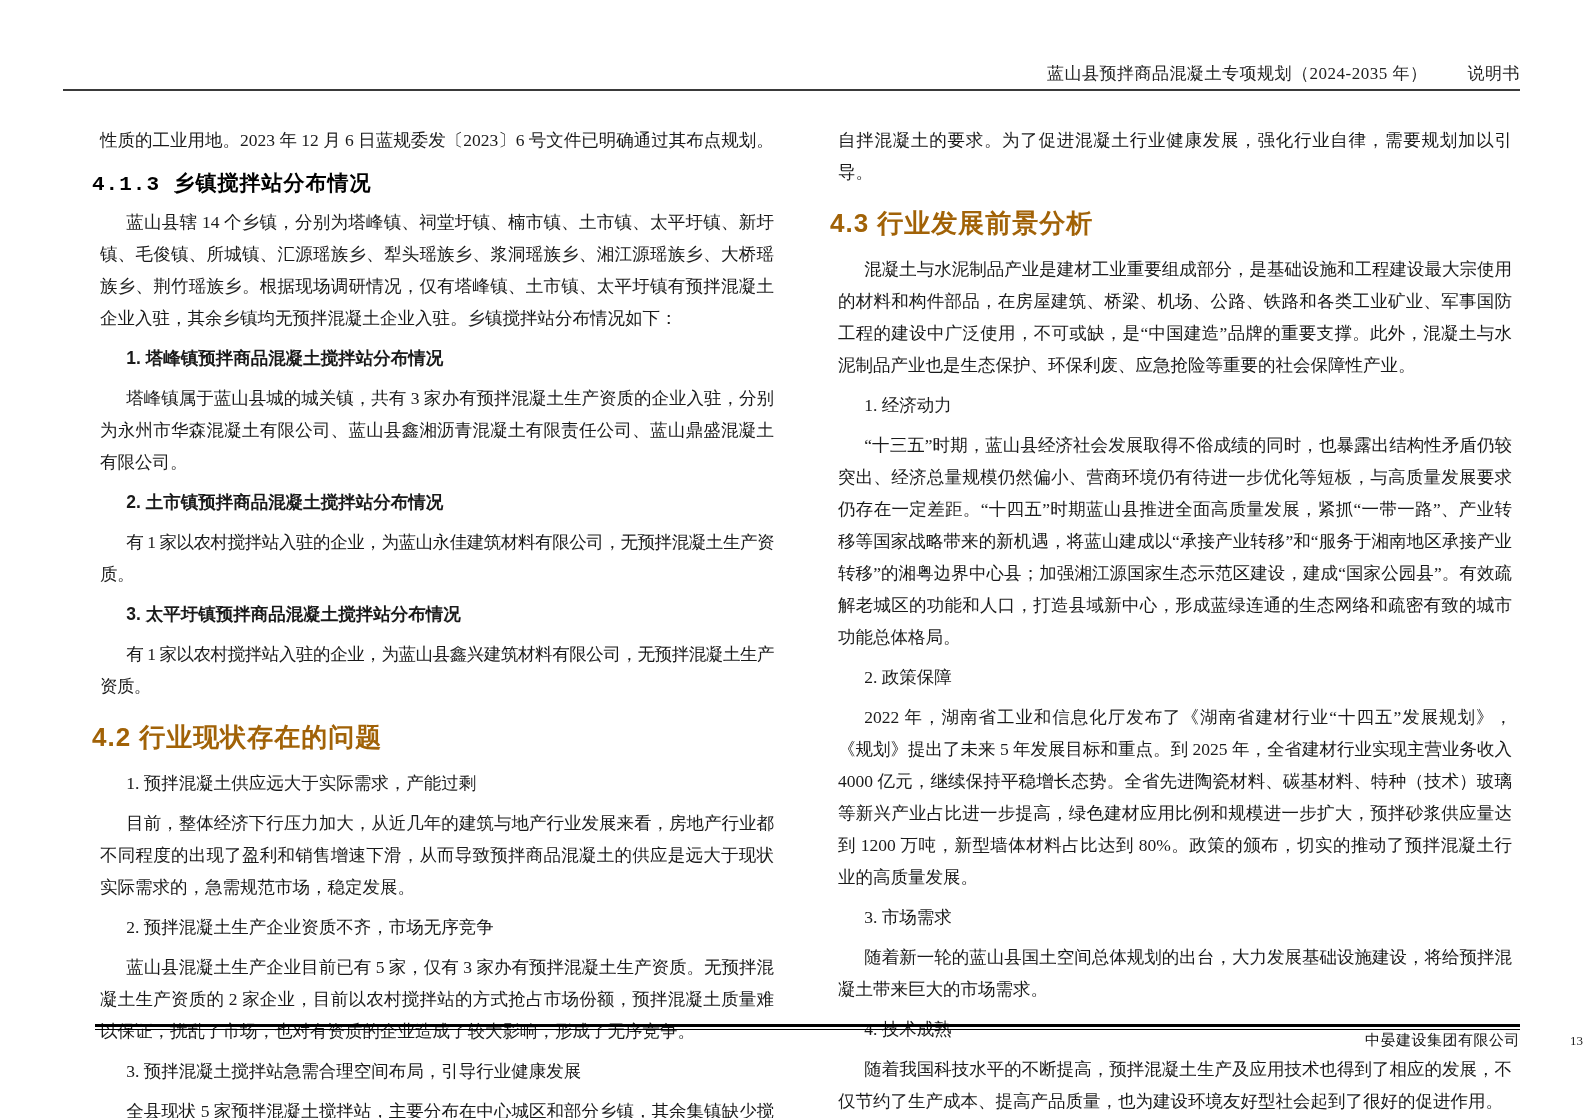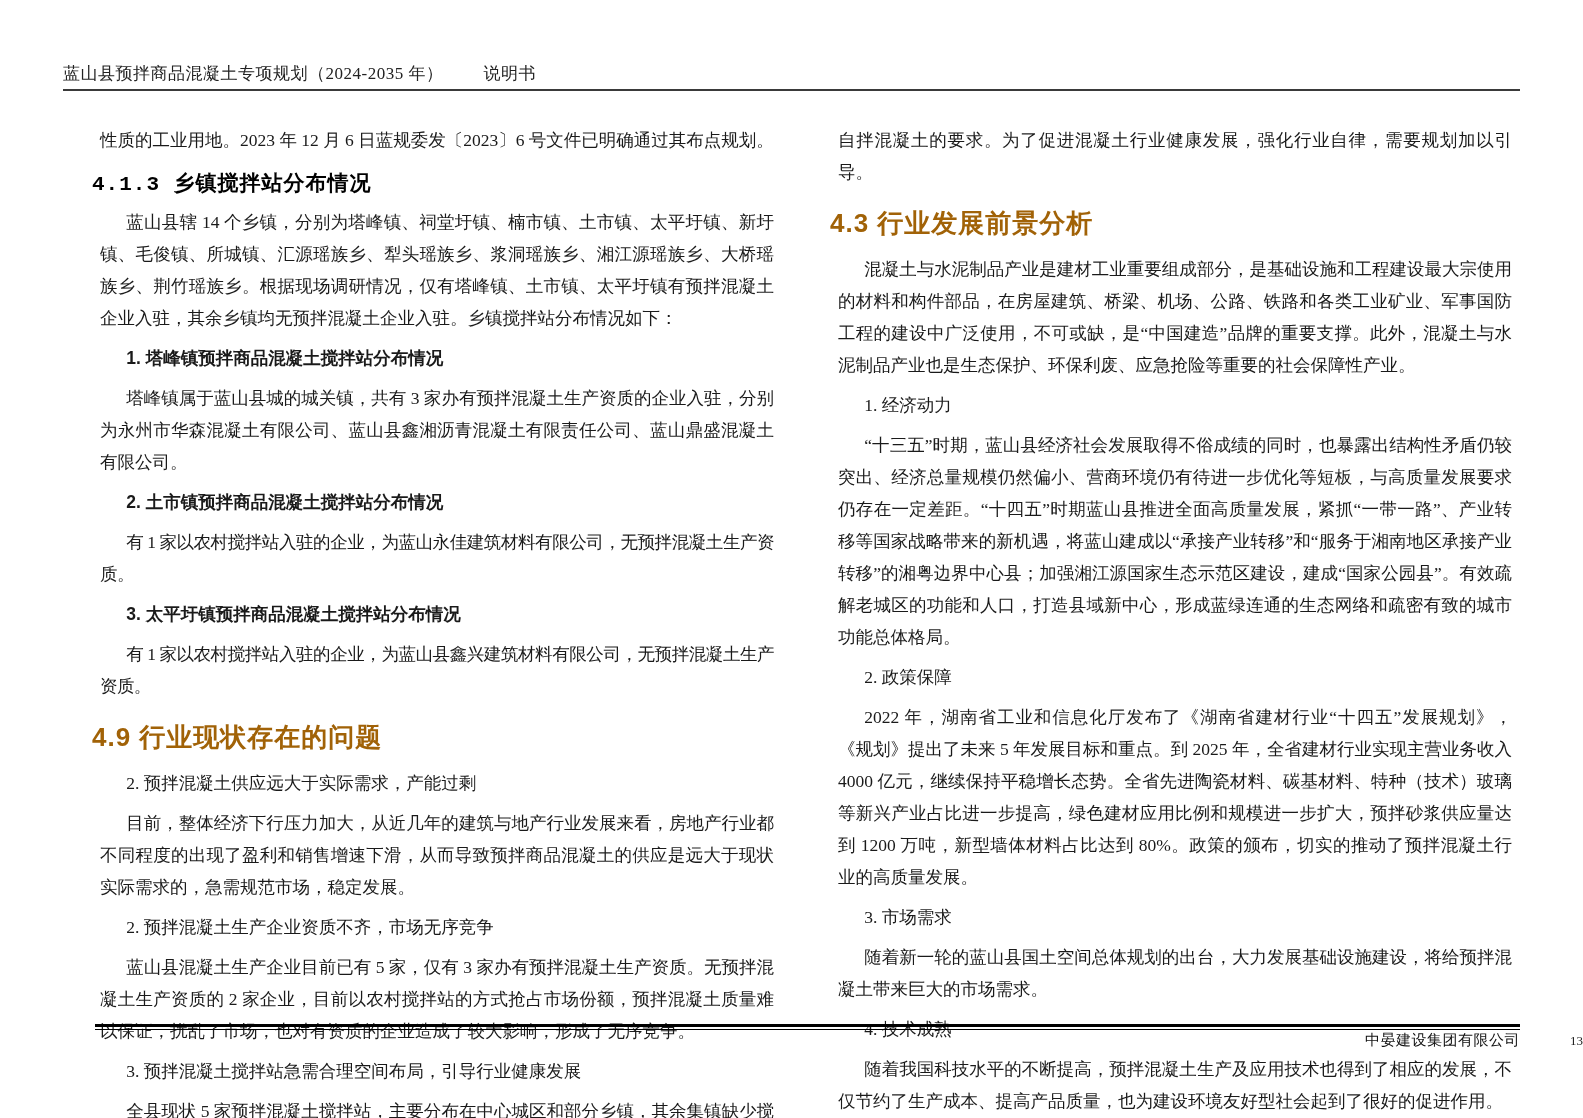--- a/index.html
+++ b/index.html
@@ -7,21 +7,21 @@
     position:relative;
     width:1583px;height:1118px;
     background:#ffffff;
     font-family:"Liberation Serif","DejaVu Serif",serif;
     color:#1a1a1a;
     overflow:hidden;
   }
   
   .hdr{
     position:absolute;top:62px;left:63px;right:63px;
-    text-align:left;
+    text-align:right;
     font-size:17px;letter-spacing:0.5px;color:#222;
   }
   .hdr .doc-type{margin-left:40px;}
   .hdr-rule{
     position:absolute;top:89px;left:63px;right:63px;
     border-top:2px solid #3a3a3a;
   }
   
   .columns{
     position:absolute;top:116px;left:92px;right:63px;
@@ -86,22 +86,22 @@
     <section class="col">
       <p>性质的工业用地。2023 年 12 月 6 日蓝规委发〔2023〕6 号文件已明确通过其布点规划。</p>
       <h3>4.1.3 乡镇搅拌站分布情况</h3>
       <p class="ind">蓝山县辖 14 个乡镇，分别为塔峰镇、祠堂圩镇、楠市镇、土市镇、太平圩镇、新圩镇、毛俊镇、所城镇、汇源瑶族乡、犁头瑶族乡、浆洞瑶族乡、湘江源瑶族乡、大桥瑶族乡、荆竹瑶族乡。根据现场调研情况，仅有塔峰镇、土市镇、太平圩镇有预拌混凝土企业入驻，其余乡镇均无预拌混凝土企业入驻。乡镇搅拌站分布情况如下：</p>
       <p class="sub">1. 塔峰镇预拌商品混凝土搅拌站分布情况</p>
       <p class="ind">塔峰镇属于蓝山县城的城关镇，共有 3 家办有预拌混凝土生产资质的企业入驻，分别为永州市华森混凝土有限公司、蓝山县鑫湘沥青混凝土有限责任公司、蓝山鼎盛混凝土有限公司。</p>
       <p class="sub">2. 土市镇预拌商品混凝土搅拌站分布情况</p>
       <p class="ind tight">有 1 家以农村搅拌站入驻的企业，为蓝山永佳建筑材料有限公司，无预拌混凝土生产资质。</p>
       <p class="sub">3. 太平圩镇预拌商品混凝土搅拌站分布情况</p>
       <p class="ind tight">有 1 家以农村搅拌站入驻的企业，为蓝山县鑫兴建筑材料有限公司，无预拌混凝土生产资质。</p>
-      <h2>4.9 行业现状存在的问题</h2>
-      <p class="ind">2. 预拌混凝土供应远大于实际需求，产能过剩</p>
+      <h2>4.2 行业现状存在的问题</h2>
+      <p class="ind">1. 预拌混凝土供应远大于实际需求，产能过剩</p>
       <p class="ind">目前，整体经济下行压力加大，从近几年的建筑与地产行业发展来看，房地产行业都不同程度的出现了盈利和销售增速下滑，从而导致预拌商品混凝土的供应是远大于现状实际需求的，急需规范市场，稳定发展。</p>
       <p class="ind">2. 预拌混凝土生产企业资质不齐，市场无序竞争</p>
       <p class="ind">蓝山县混凝土生产企业目前已有 5 家，仅有 3 家办有预拌混凝土生产资质。无预拌混凝土生产资质的 2 家企业，目前以农村搅拌站的方式抢占市场份额，预拌混凝土质量难以保证，扰乱了市场，也对有资质的企业造成了较大影响，形成了无序竞争。</p>
       <p class="ind">3. 预拌混凝土搅拌站急需合理空间布局，引导行业健康发展</p>
       <p class="ind">全县现状 5 家预拌混凝土搅拌站，主要分布在中心城区和部分乡镇，其余集镇缺少搅拌站，不能有效地向农村供应预拌混凝土，影响农村推广散装水泥。虽规定集镇规划区内禁止现场自拌混凝土，但有资质的搅拌站服务半径不能全部覆盖，有的集镇需新增搅拌站，才能满足集镇禁止</p>
     </section>
 
     <section class="col">
       <p>自拌混凝土的要求。为了促进混凝土行业健康发展，强化行业自律，需要规划加以引导。</p>
       <h2>4.3 行业发展前景分析</h2>

